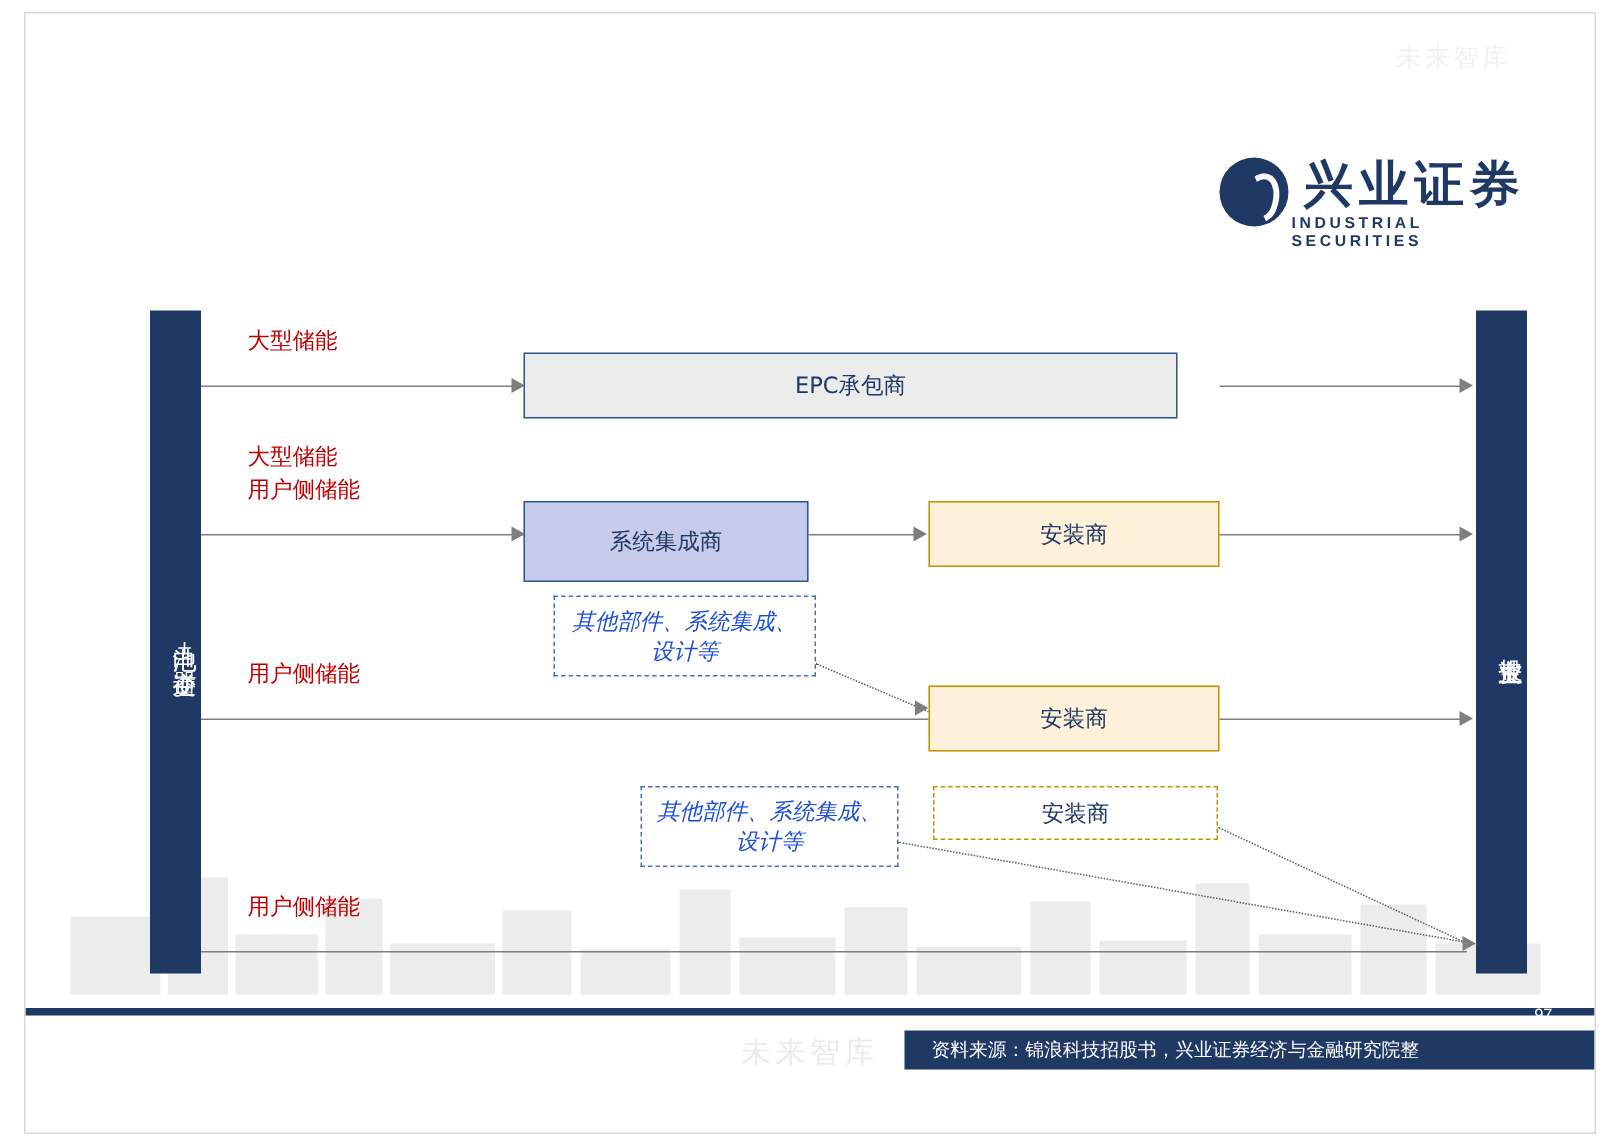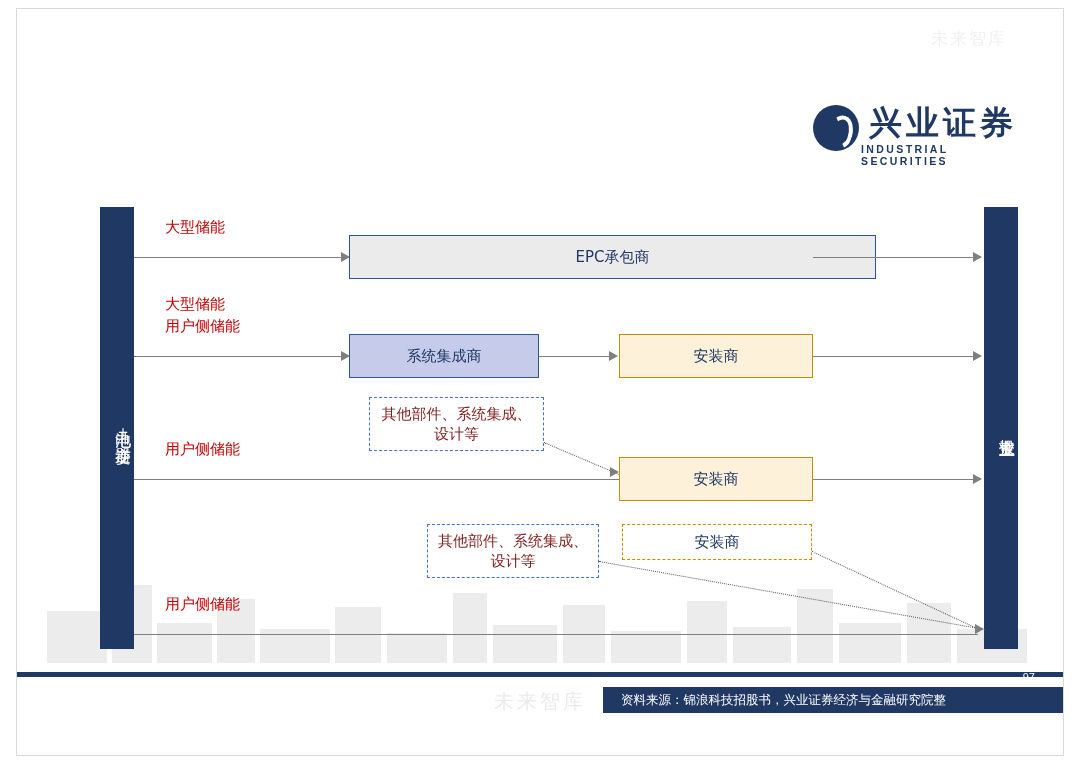--- a/index.html
+++ b/index.html
@@ -84,21 +84,21 @@
   }
   .box{
     position:absolute;box-sizing:border-box;
     display:flex;align-items:center;justify-content:center;
     font-family:"DejaVu Sans", serif;font-size:15px;line-height:20px;
     text-align:center;
   }
   .box-epc{background:#ebebeb;border:1px solid #2f5496;color:#1f3864;}
   .box-sys{background:#c5cbe8;border:1px solid #2f5496;color:#1f3864;}
   .box-inst{background:#fdf2d9;border:1px solid #bf9000;color:#1f3864;}
-  .box-dash-blue{background:#ffffff;border:1px dashed #4472c4;color:#7f1d1d;}
+  .box-dash-blue{background:#ffffff;border:1px dashed #4472c4;color:#1d4ed8;font-style:italic;}
   .box-dash-yellow{background:#ffffff;border:1px dashed #bf9000;color:#1f3864;}
   .dotline{position:absolute;border-top:1px dotted #595959;transform-origin:0 0;}
   
   .foot-bar{
     position:absolute;left:0;bottom:78px;width:100%;height:5px;background:#1f3864;
   }
   .src-bar{
     position:absolute;right:0;bottom:42px;height:26px;background:#1f3864;
     display:flex;align-items:center;padding:0 14px 0 18px;box-sizing:border-box;
   }
@@ -167,31 +167,31 @@
     <div class="endbar bar-left">
       <span>电池＋逆变器</span>
     </div>
     <div class="endbar bar-right">
       <span>投资业主</span>
     </div>
 
     <div class="lane-label" style="left:88px;top:18px;">大型储能</div>
     <div class="hline" style="left:57px;top:58px;width:215px;"></div>
     <div class="arrow-head" style="left:264px;top:53px;"></div>
-    <div class="box box-epc" style="left:272px;top:36px;width:527px;height:44px;">
+    <div class="box box-epc" style="left:272px;top:36px;width:436px;height:44px;">
       <span>EPC承包商</span>
     </div>
     <div class="hline" style="left:736px;top:58px;width:165px;"></div>
     <div class="arrow-head" style="left:896px;top:53px;"></div>
 
     <div class="lane-label" style="left:88px;top:95px;">大型储能</div>
     <div class="lane-label" style="left:88px;top:117px;">用户侧储能</div>
     <div class="hline" style="left:57px;top:157px;width:215px;"></div>
     <div class="arrow-head" style="left:264px;top:152px;"></div>
-    <div class="box box-sys" style="left:272px;top:135px;width:190px;height:44px;">
+    <div class="box box-sys" style="left:272px;top:135px;width:190px;height:54px;">
       <span>系统集成商</span>
     </div>
     <div class="hline" style="left:462px;top:157px;width:76px;"></div>
     <div class="arrow-head" style="left:532px;top:152px;"></div>
     <div class="box box-inst" style="left:542px;top:135px;width:194px;height:44px;">
       <span>安装商</span>
     </div>
     <div class="hline" style="left:736px;top:157px;width:165px;"></div>
     <div class="arrow-head" style="left:896px;top:152px;"></div>
 

